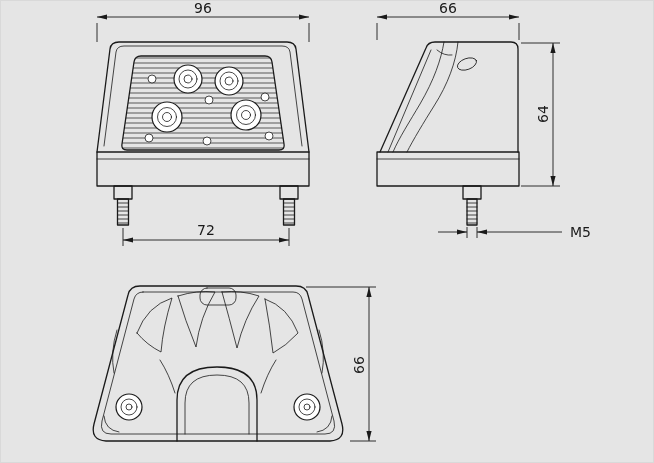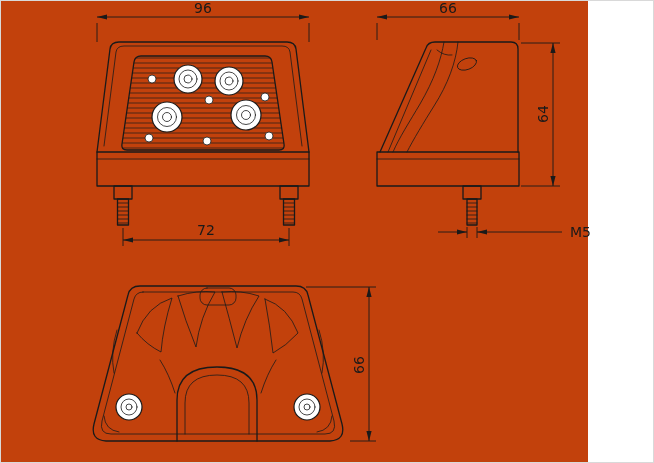--- a/index.html
+++ b/index.html
@@ -1,19 +1,19 @@
 <!DOCTYPE html>
 <html><head>
 <meta charset="utf-8">
 <style>
   html,body{margin:0;padding:0;background:#fff;}
   .canvas{
     position:relative;
-    width:588px;height:463px;
-    background:#c2410c;
+    width:654px;height:463px;
+    background:#e5e5e5;
     font-family:"DejaVu Sans","Liberation Sans",sans-serif;
   }
   svg{display:block;}
   .outline{fill:none;stroke:#1a1a1a;stroke-width:1.3;stroke-linejoin:round;stroke-linecap:round;}
   .thin{fill:none;stroke:#1a1a1a;stroke-width:0.8;stroke-linejoin:round;stroke-linecap:round;}
   .hatch{fill:none;stroke:#1a1a1a;stroke-width:0.7;}
   .dim{fill:none;stroke:#1a1a1a;stroke-width:0.9;}
   .white{fill:#ffffff;stroke:#1a1a1a;}
   .dimtext{fill:#1a1a1a;font-size:14px;font-family:"DejaVu Sans","Liberation Sans",sans-serif;}
   .frame{fill:none;stroke:#d9d9d9;stroke-width:1;}

